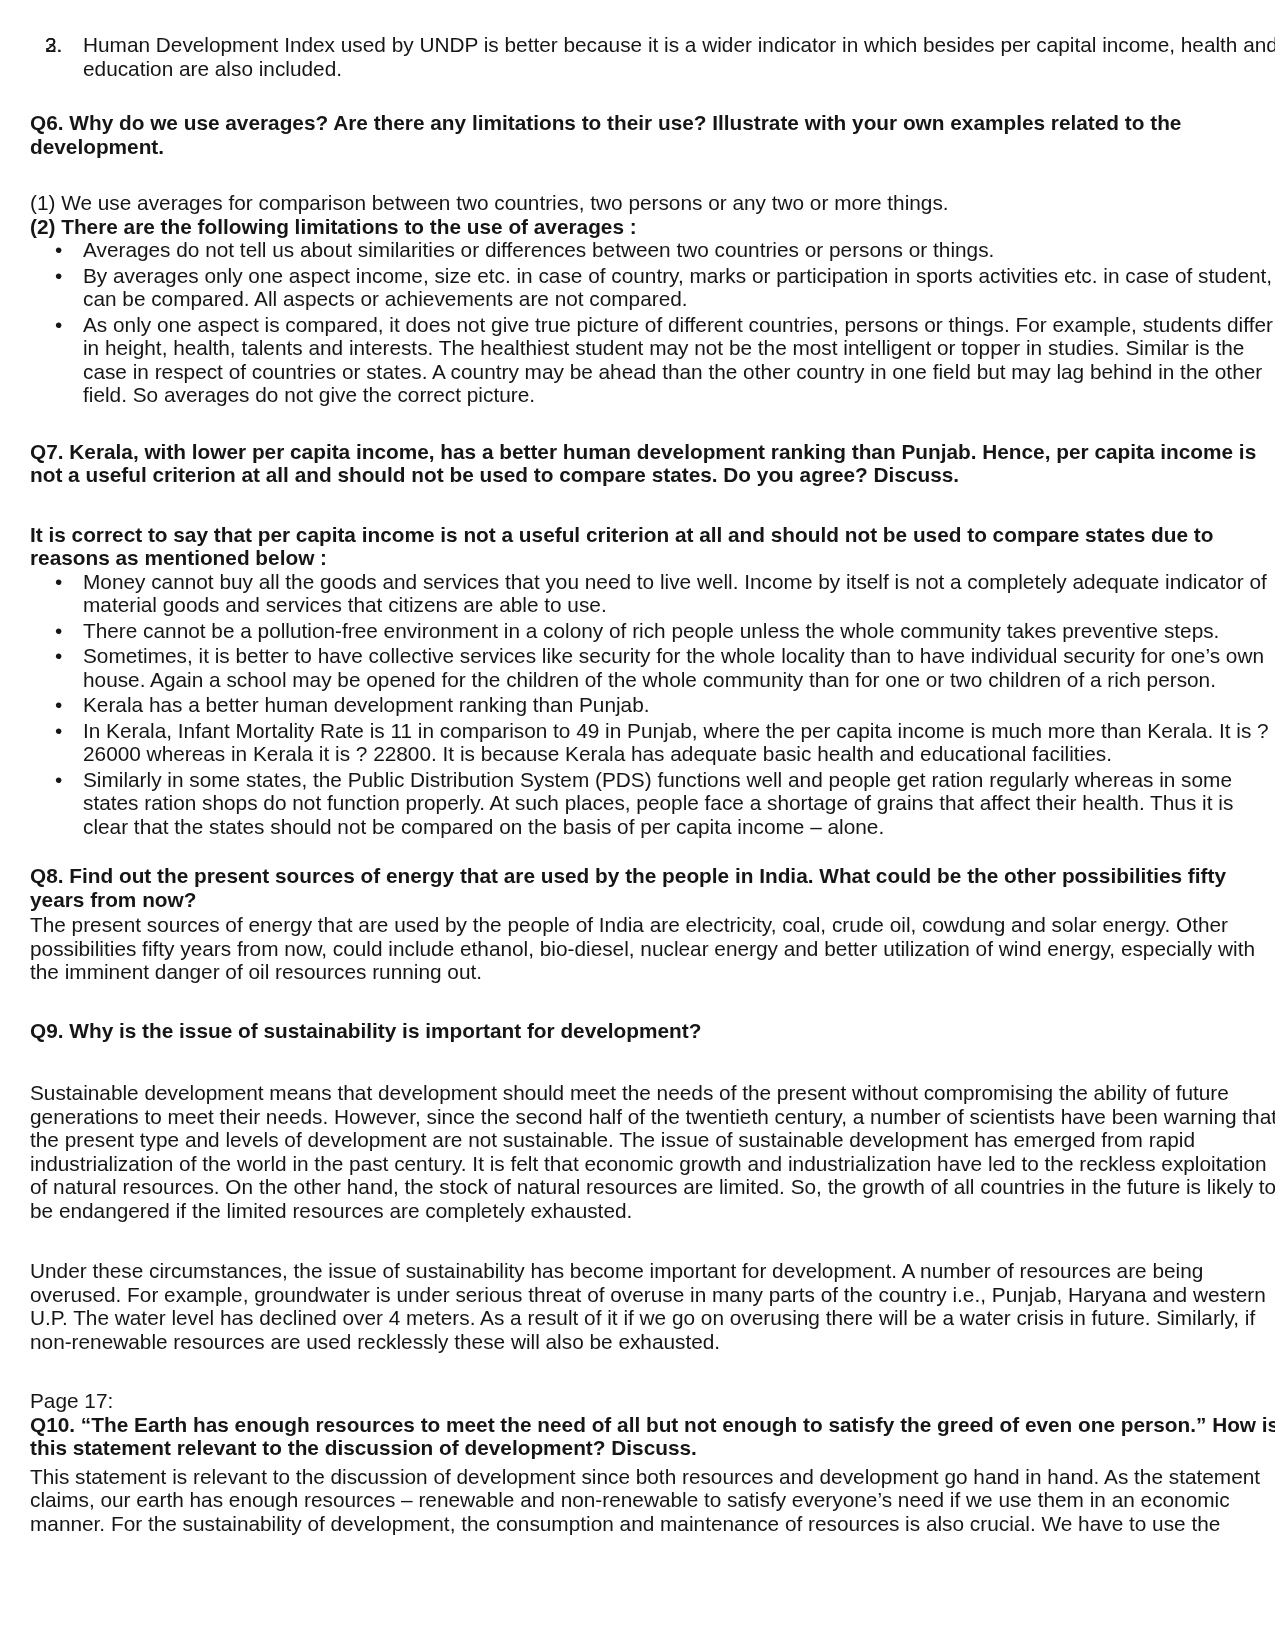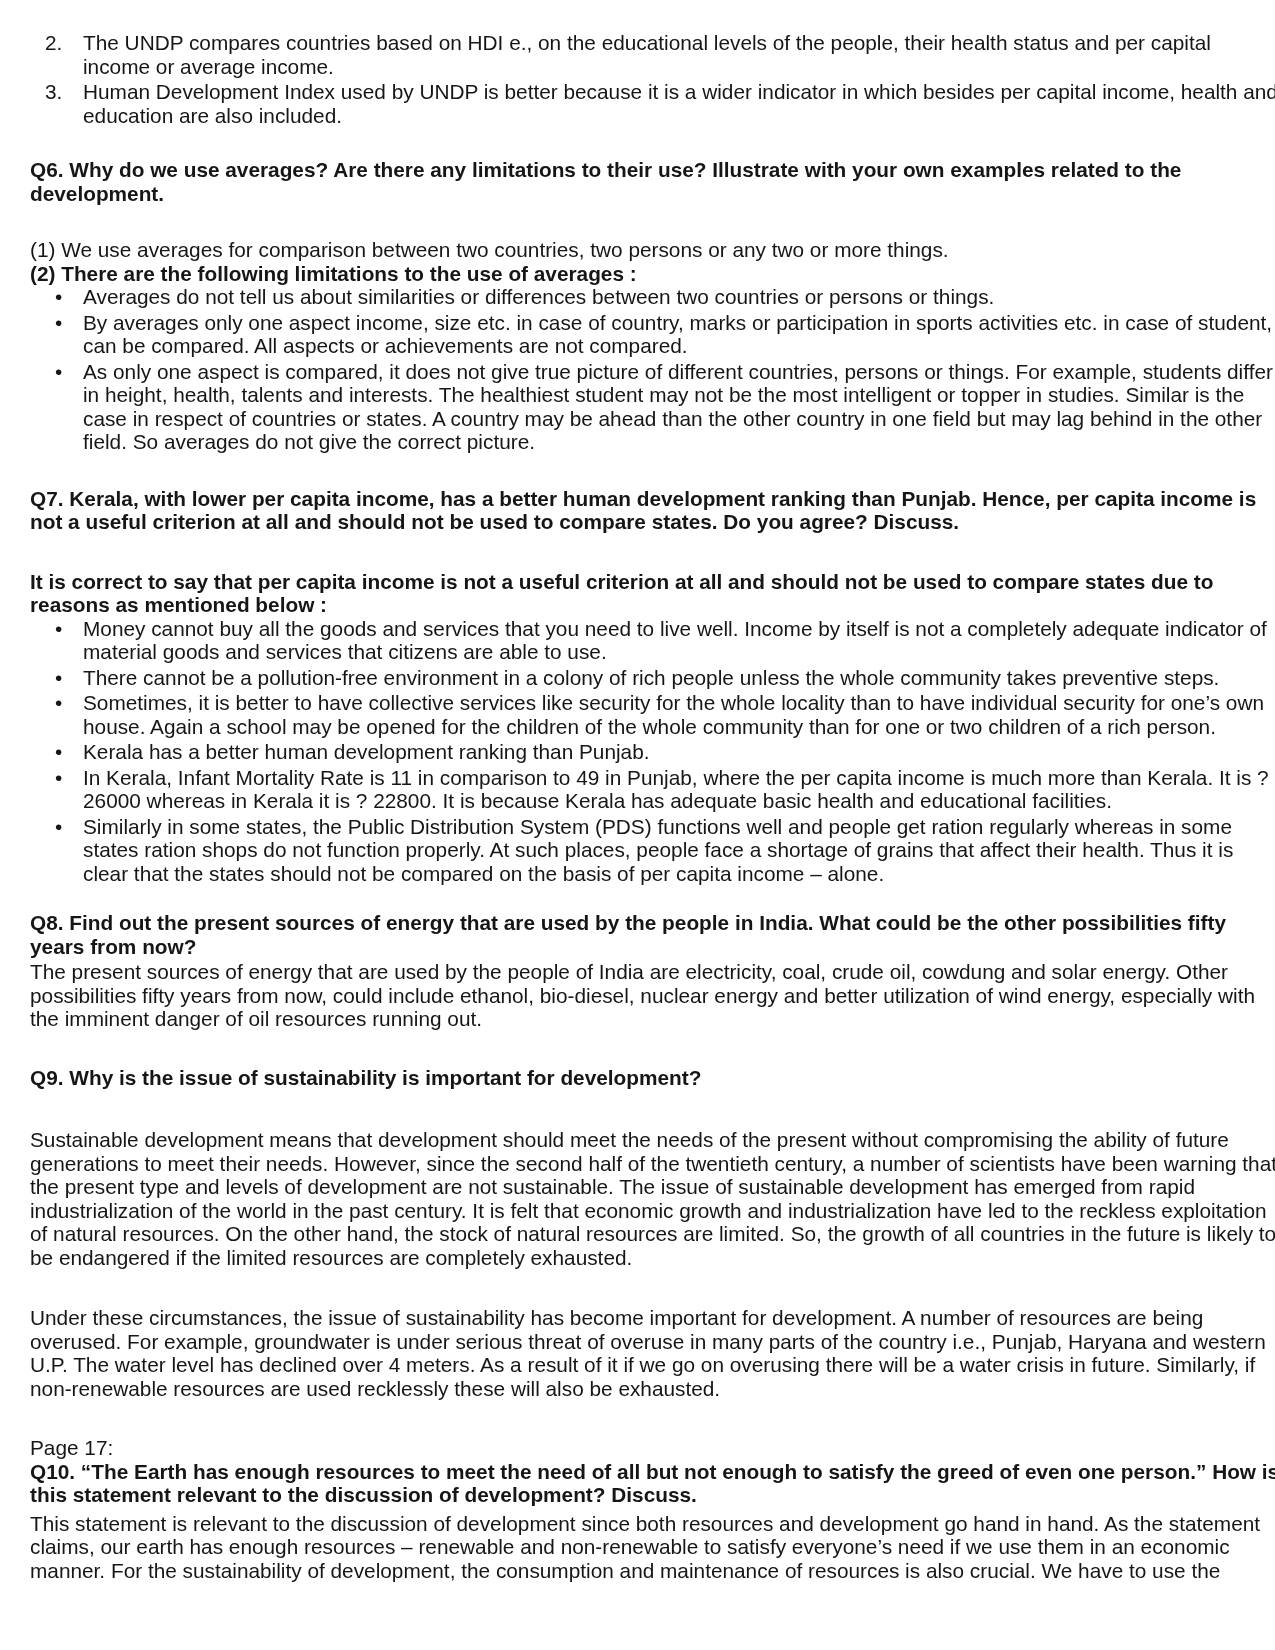--- a/index.html
+++ b/index.html
@@ -47,21 +47,20 @@
   .mt0  { margin-top: 0; }
 </style>
 </head>
 <body>
 
 <div class="page">
 
   <ol class="numlist">
     <li>
       <span class="num">2.</span>
-      <span class="txt">The UNDP compares countries based on HDI e., on the educational levels of the people, their health status and per capital income or average income.</span>
     </li>
     <li>
       <span class="num">3.</span>
       <span class="txt">Human Development Index used by UNDP is better because it is a wider indicator in which besides per capital income, health and education are also included.</span>
     </li>
   </ol>
 
   <p class="h mt31">Q6. Why do we use averages? Are there any limitations to their use? Illustrate with your own examples related to the development.</p>
   <p class="mt33">(1) We use averages for comparison between two countries, two persons or any two or more things.</p>
   <p class="bold">(2) There are the following limitations to the use of averages :</p>

